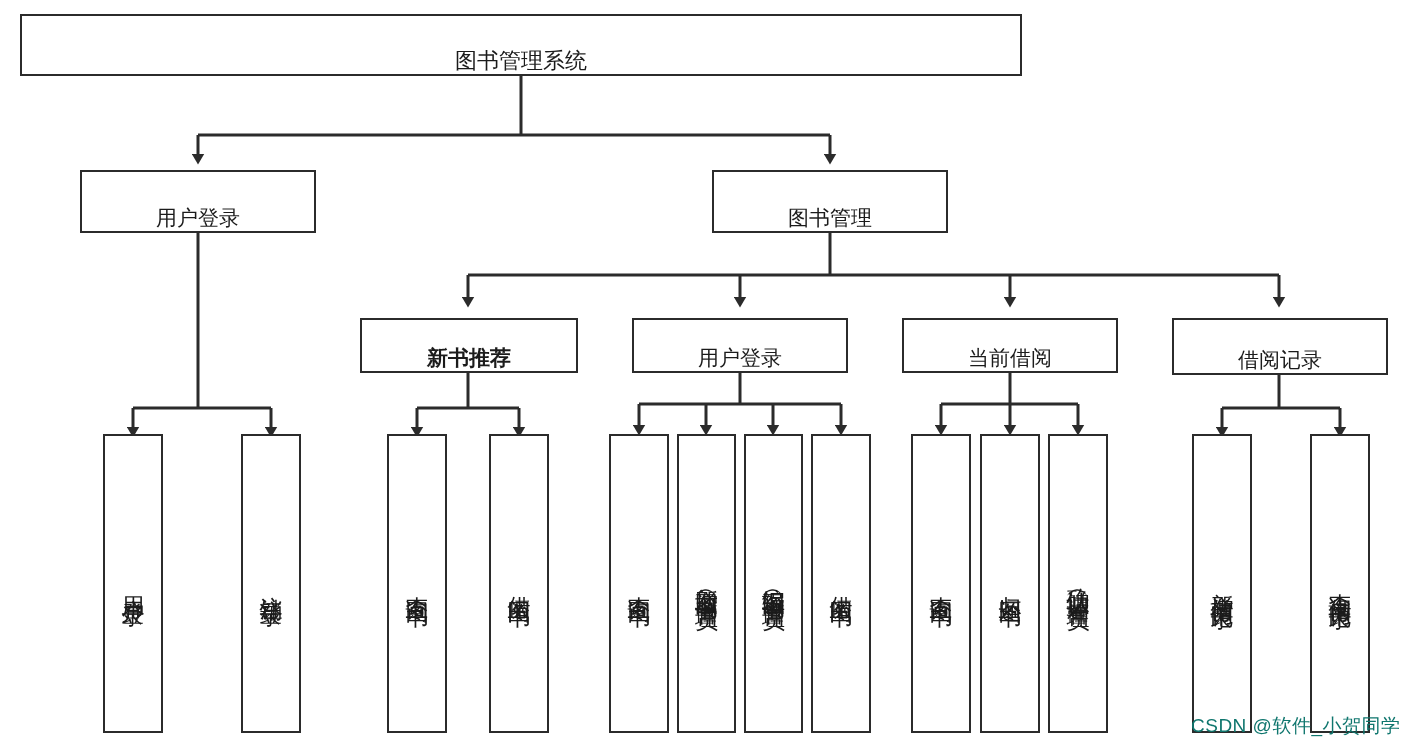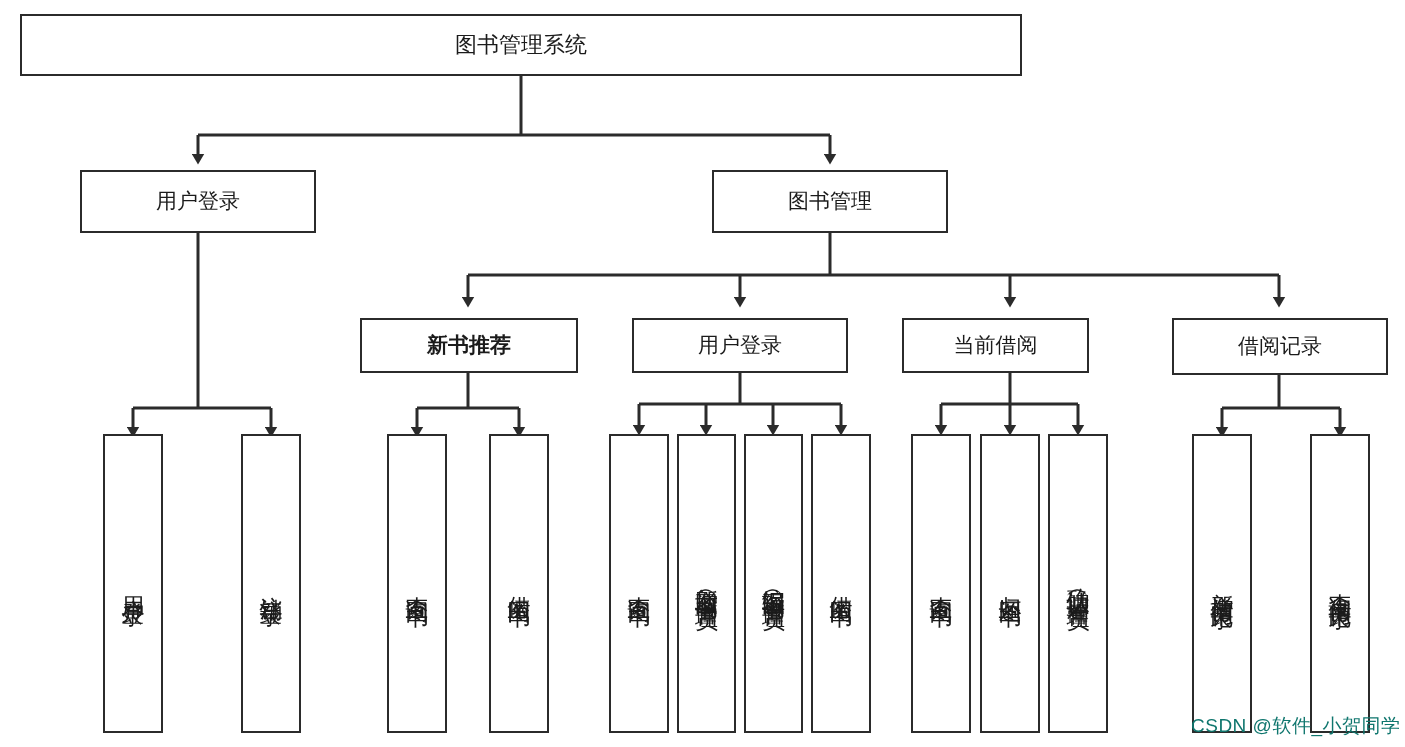--- a/index.html
+++ b/index.html
@@ -24,21 +24,21 @@
     width: 1405px;
     height: 747px;
     pointer-events: none;
   }
   .node {
     position: absolute;
     box-sizing: border-box;
     background: #ffffff;
     border: 2px solid #2b2b2b;
     display: flex;
-    align-items: center;
+    align-items: flex-end;
     justify-content: center;
     z-index: 2;
   }
   .node .lbl {
     color: #1b1b1b;
     text-align: center;
     line-height: 1.18;
     white-space: nowrap;
   }
   
@@ -134,21 +134,21 @@
   <div class="node h" style="left:712px; top:170px; width:236px; height:63px;">
     <span class="lbl">图书管理</span>
   </div>
 
   <div class="node h" style="left:360px; top:318px; width:218px; height:55px;font-weight:bold;">
     <span class="lbl">新书推荐</span>
   </div>
   <div class="node h" style="left:632px; top:318px; width:216px; height:55px;">
     <span class="lbl">用户登录</span>
   </div>
-  <div class="node h" style="left:902px; top:318px; width:187px; height:55px;">
+  <div class="node h" style="left:902px; top:318px; width:216px; height:55px;">
     <span class="lbl">当前借阅</span>
   </div>
   <div class="node h" style="left:1172px; top:318px; width:216px; height:57px;">
     <span class="lbl">借阅记录</span>
   </div>
 
   <div class="node v" style="left:103px; top:434px; width:60px; height:299px;">
     <span class="lbl">用户登录</span>
   </div>
   <div class="node v" style="left:241px; top:434px; width:60px; height:299px;">

